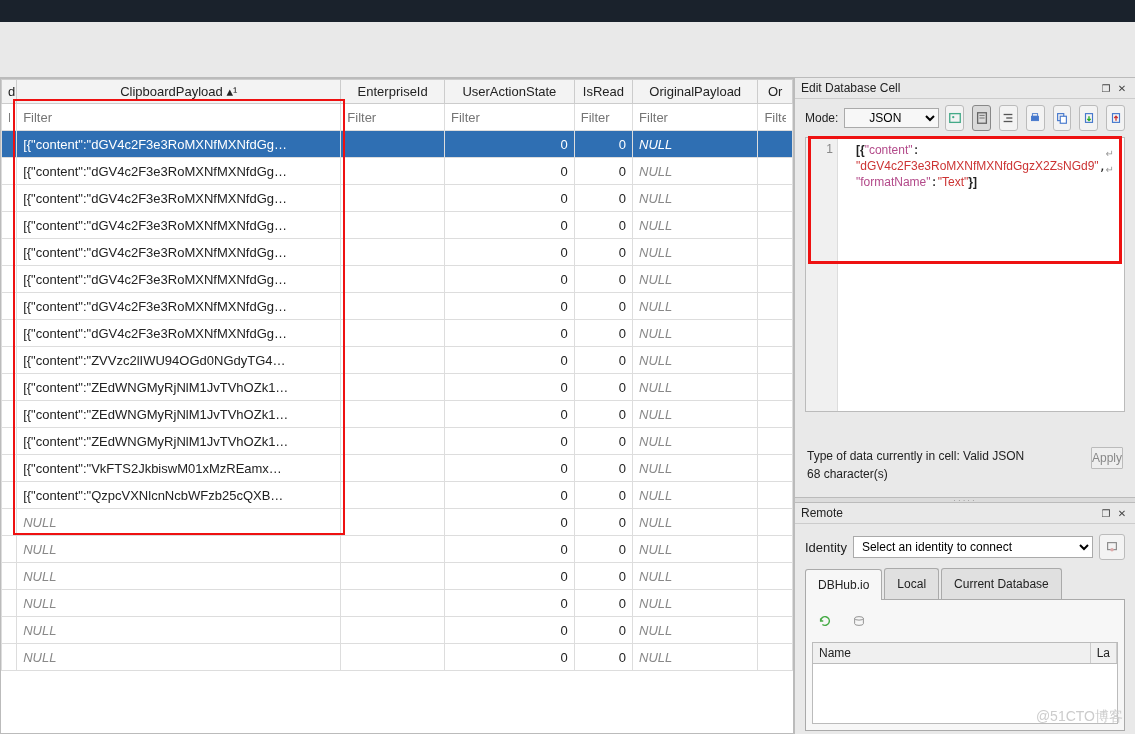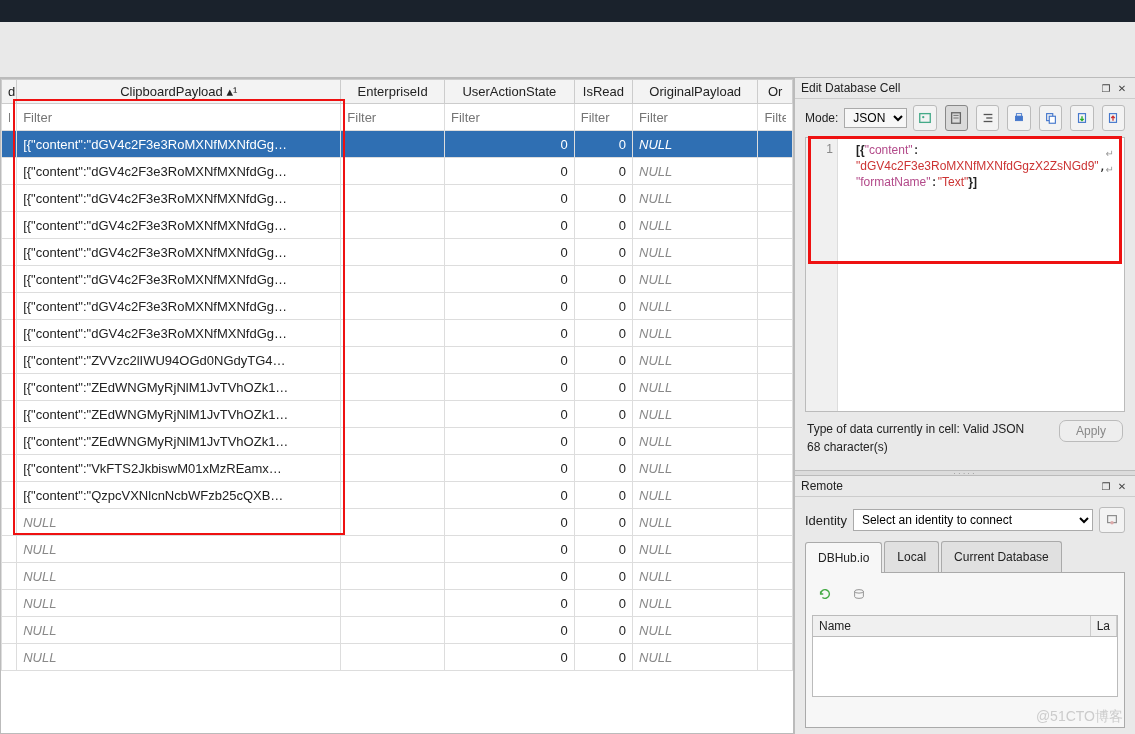--- a/index.html
+++ b/index.html
@@ -25,38 +25,38 @@
 
 
 .right { width: 341px; background: #e9e9e9; border-left: 1px solid #bbb; display: flex; flex-direction: column; }
 .panelhdr { padding: 3px 6px; font-size: 12px; border-bottom: 1px solid #ccc; display: flex; align-items: center; }
 .panelhdr .title { flex: 1; }
 .panelhdr .ico { width: 14px; height: 14px; margin-left: 2px; cursor: pointer; display: inline-flex; align-items: center; justify-content: center; font-size: 10px; color: #444; }
 
 .celledit-body { padding: 6px; flex: 0 0 auto; }
 .toolbar { display: flex; align-items: center; gap: 6px; padding: 0 4px 6px; }
 .toolbar label { font-size: 12px; }
-.toolbar select { font-size: 12px; padding: 1px 4px; border: 1px solid #aaa; background: #f7f7f7; }
+.toolbar select { font-size: 12px; padding: 1px 20px; border: 1px solid #aaa; background: #f7f7f7; }
 .tbtn { width: 26px; height: 26px; border: 1px solid #bbb; border-radius: 3px; background: #f3f3f3; cursor: pointer; display: inline-flex; align-items: center; justify-content: center; }
 .tbtn svg { width: 14px; height: 14px; }
 .tbtn.active { background: #dadada; border-color: #888; }
 .tbtn + .tbtn { margin-left: 2px; }
 
 .editor { position: relative; background: #fff; border: 1px solid #bbb; height: 275px; margin: 0 4px; }
 .editor .gutter { position: absolute; left: 0; top: 0; bottom: 0; width: 32px; background: #f0f0f0; border-right: 1px solid #ddd; color: #888; font-family: monospace; font-size: 12px; padding-top: 4px; text-align: right; padding-right: 4px; }
 .editor .code { position: absolute; left: 50px; right: 6px; top: 4px; font-family: monospace; font-size: 12px; line-height: 16px; white-space: pre-wrap; word-break: break-all; }
 .editor .j-key { color: #b34a8a; }
 .editor .j-str { color: #c33; }
 .editor .j-brace { font-weight: bold; }
 .softwrap { position: absolute; right: 4px; color: #999; font-size: 10px; }
 .redbox-right { position: absolute; border: 3px solid #e11; pointer-events: none; left: 2px; right: 2px; top: -2px; height: 128px; }
 
-.cellinfo { padding: 8px 6px; display: flex; align-items: flex-start; gap: 24px; }
+.cellinfo { padding: 8px 6px; display: flex; align-items: flex-start; gap: 24px; margin-top: 27px; }
 .cellinfo .txt { flex: 1; font-size: 12px; line-height: 18px; }
-.cellinfo button { padding: 3px 16px; font-size: 12px; border: 1px solid #bbb; background: #eee; border-radius: 7px; color: #888; }
+.cellinfo button { padding: 3px 0; font-size: 12px; border: 1px solid #bbb; background: #eee; border-radius: 1px; color: #888; }
 
 .divider { height: 6px; background: #dcdcdc; border-top: 1px solid #bbb; border-bottom: 1px solid #bbb; cursor: row-resize; display: flex; align-items: center; justify-content: center; color: #999; font-size: 8px; letter-spacing: 2px; }
 
 .remote-body { padding: 6px; flex: 1; display: flex; flex-direction: column; }
 .identrow { display: flex; align-items: center; gap: 6px; padding: 4px 4px 8px; }
 .identrow select { flex: 1; font-size: 12px; padding: 2px 4px; border: 1px solid #aaa; background: #fff; }
 
 .tabs { display: flex; border-bottom: 1px solid #aaa; margin: 0 4px; }
 .tab { padding: 8px 12px; font-size: 12px; border: 1px solid #aaa; border-bottom: none; background: #e0e0e0; cursor: pointer; border-radius: 3px 3px 0 0; margin-right: 2px; }
 .tab.active { background: #f7f7f7; position: relative; top: 1px; }

